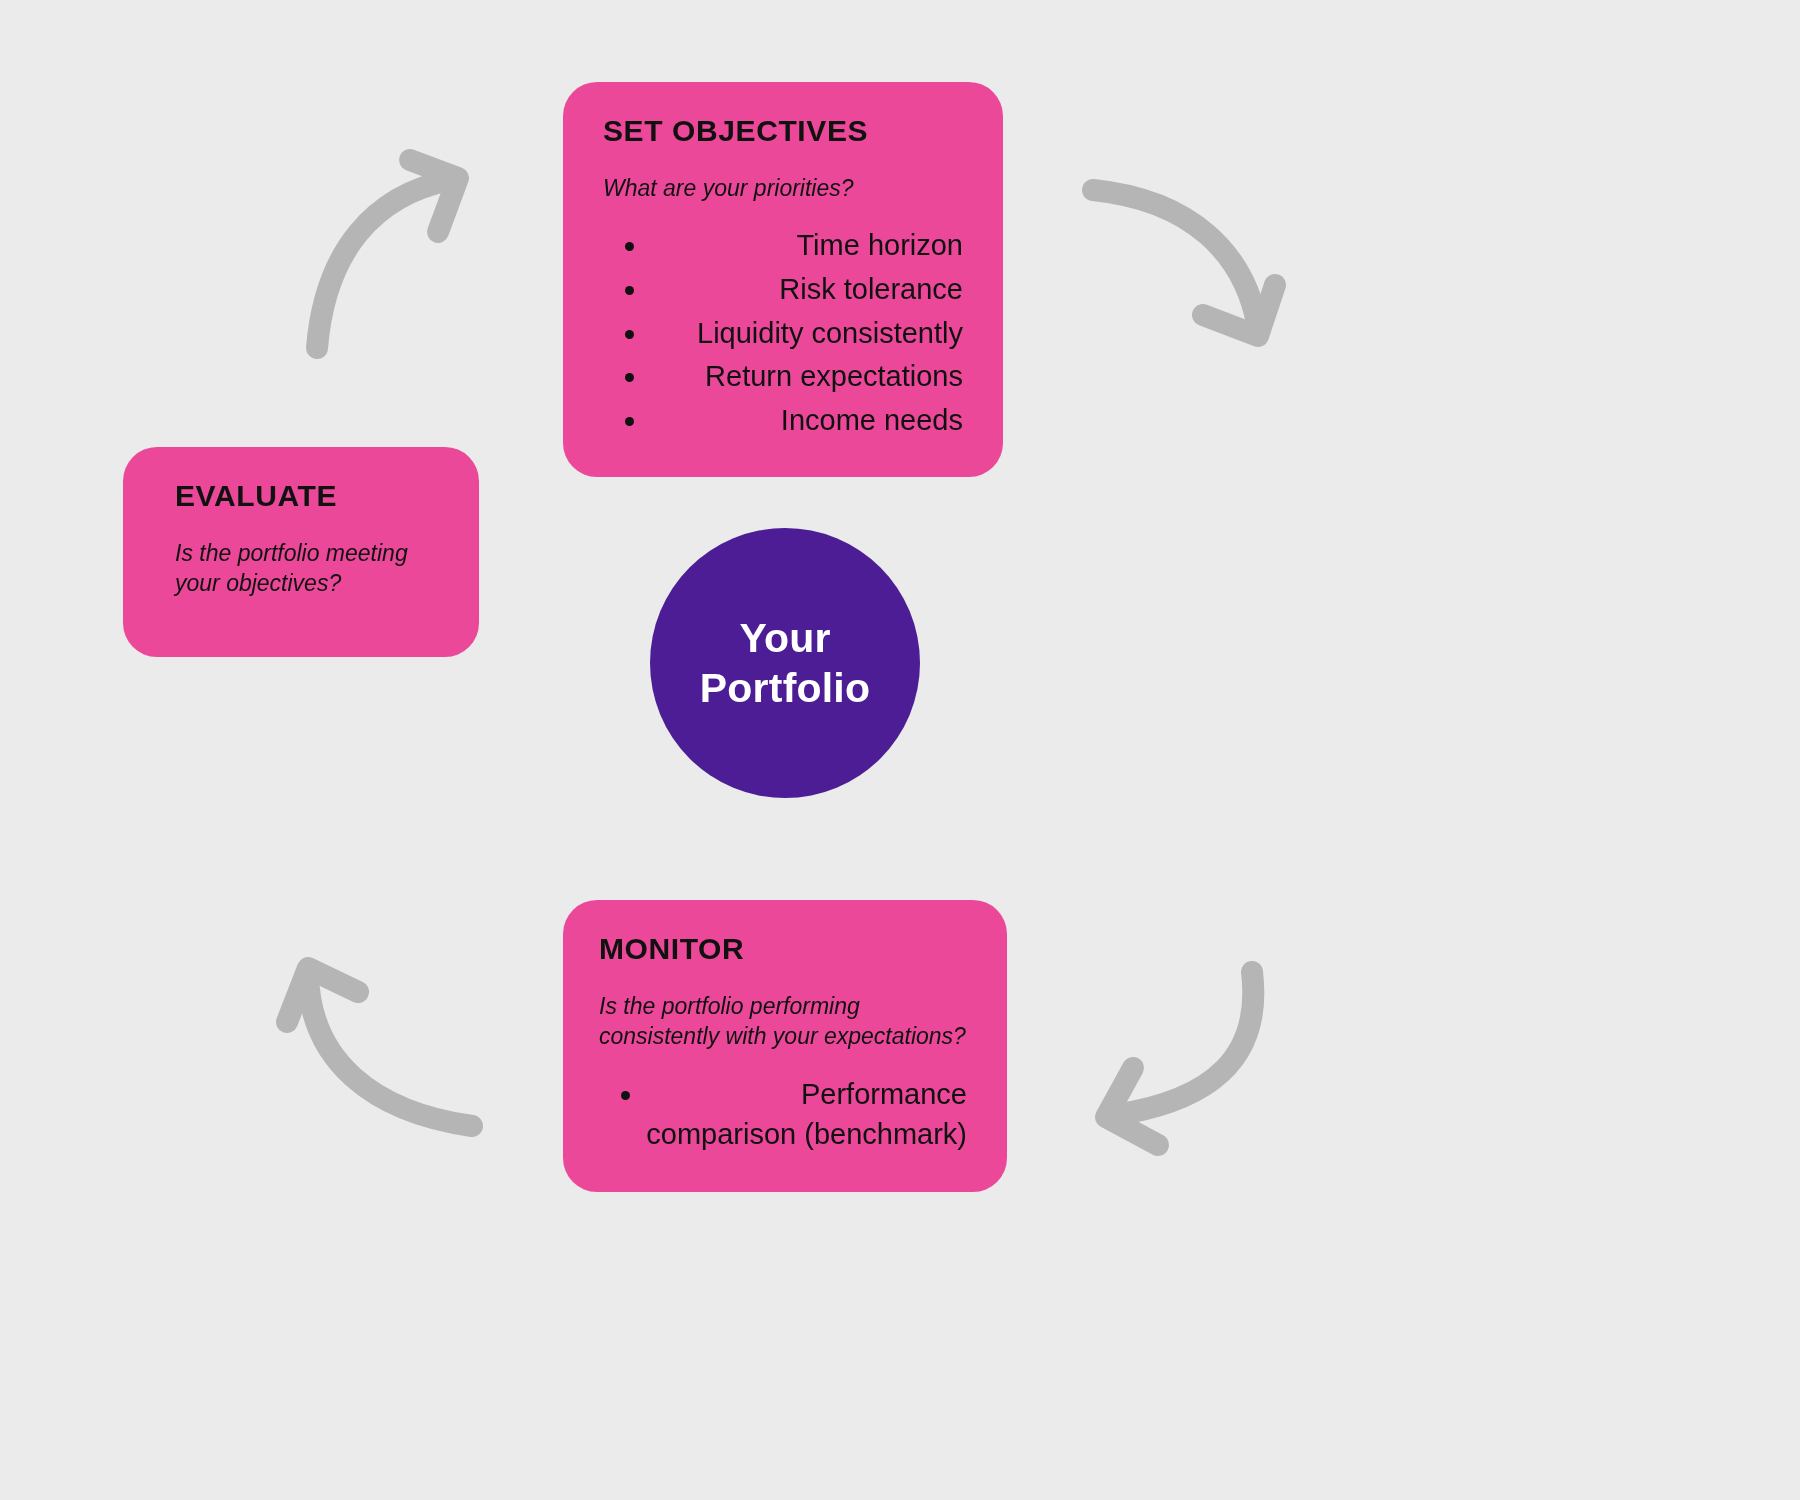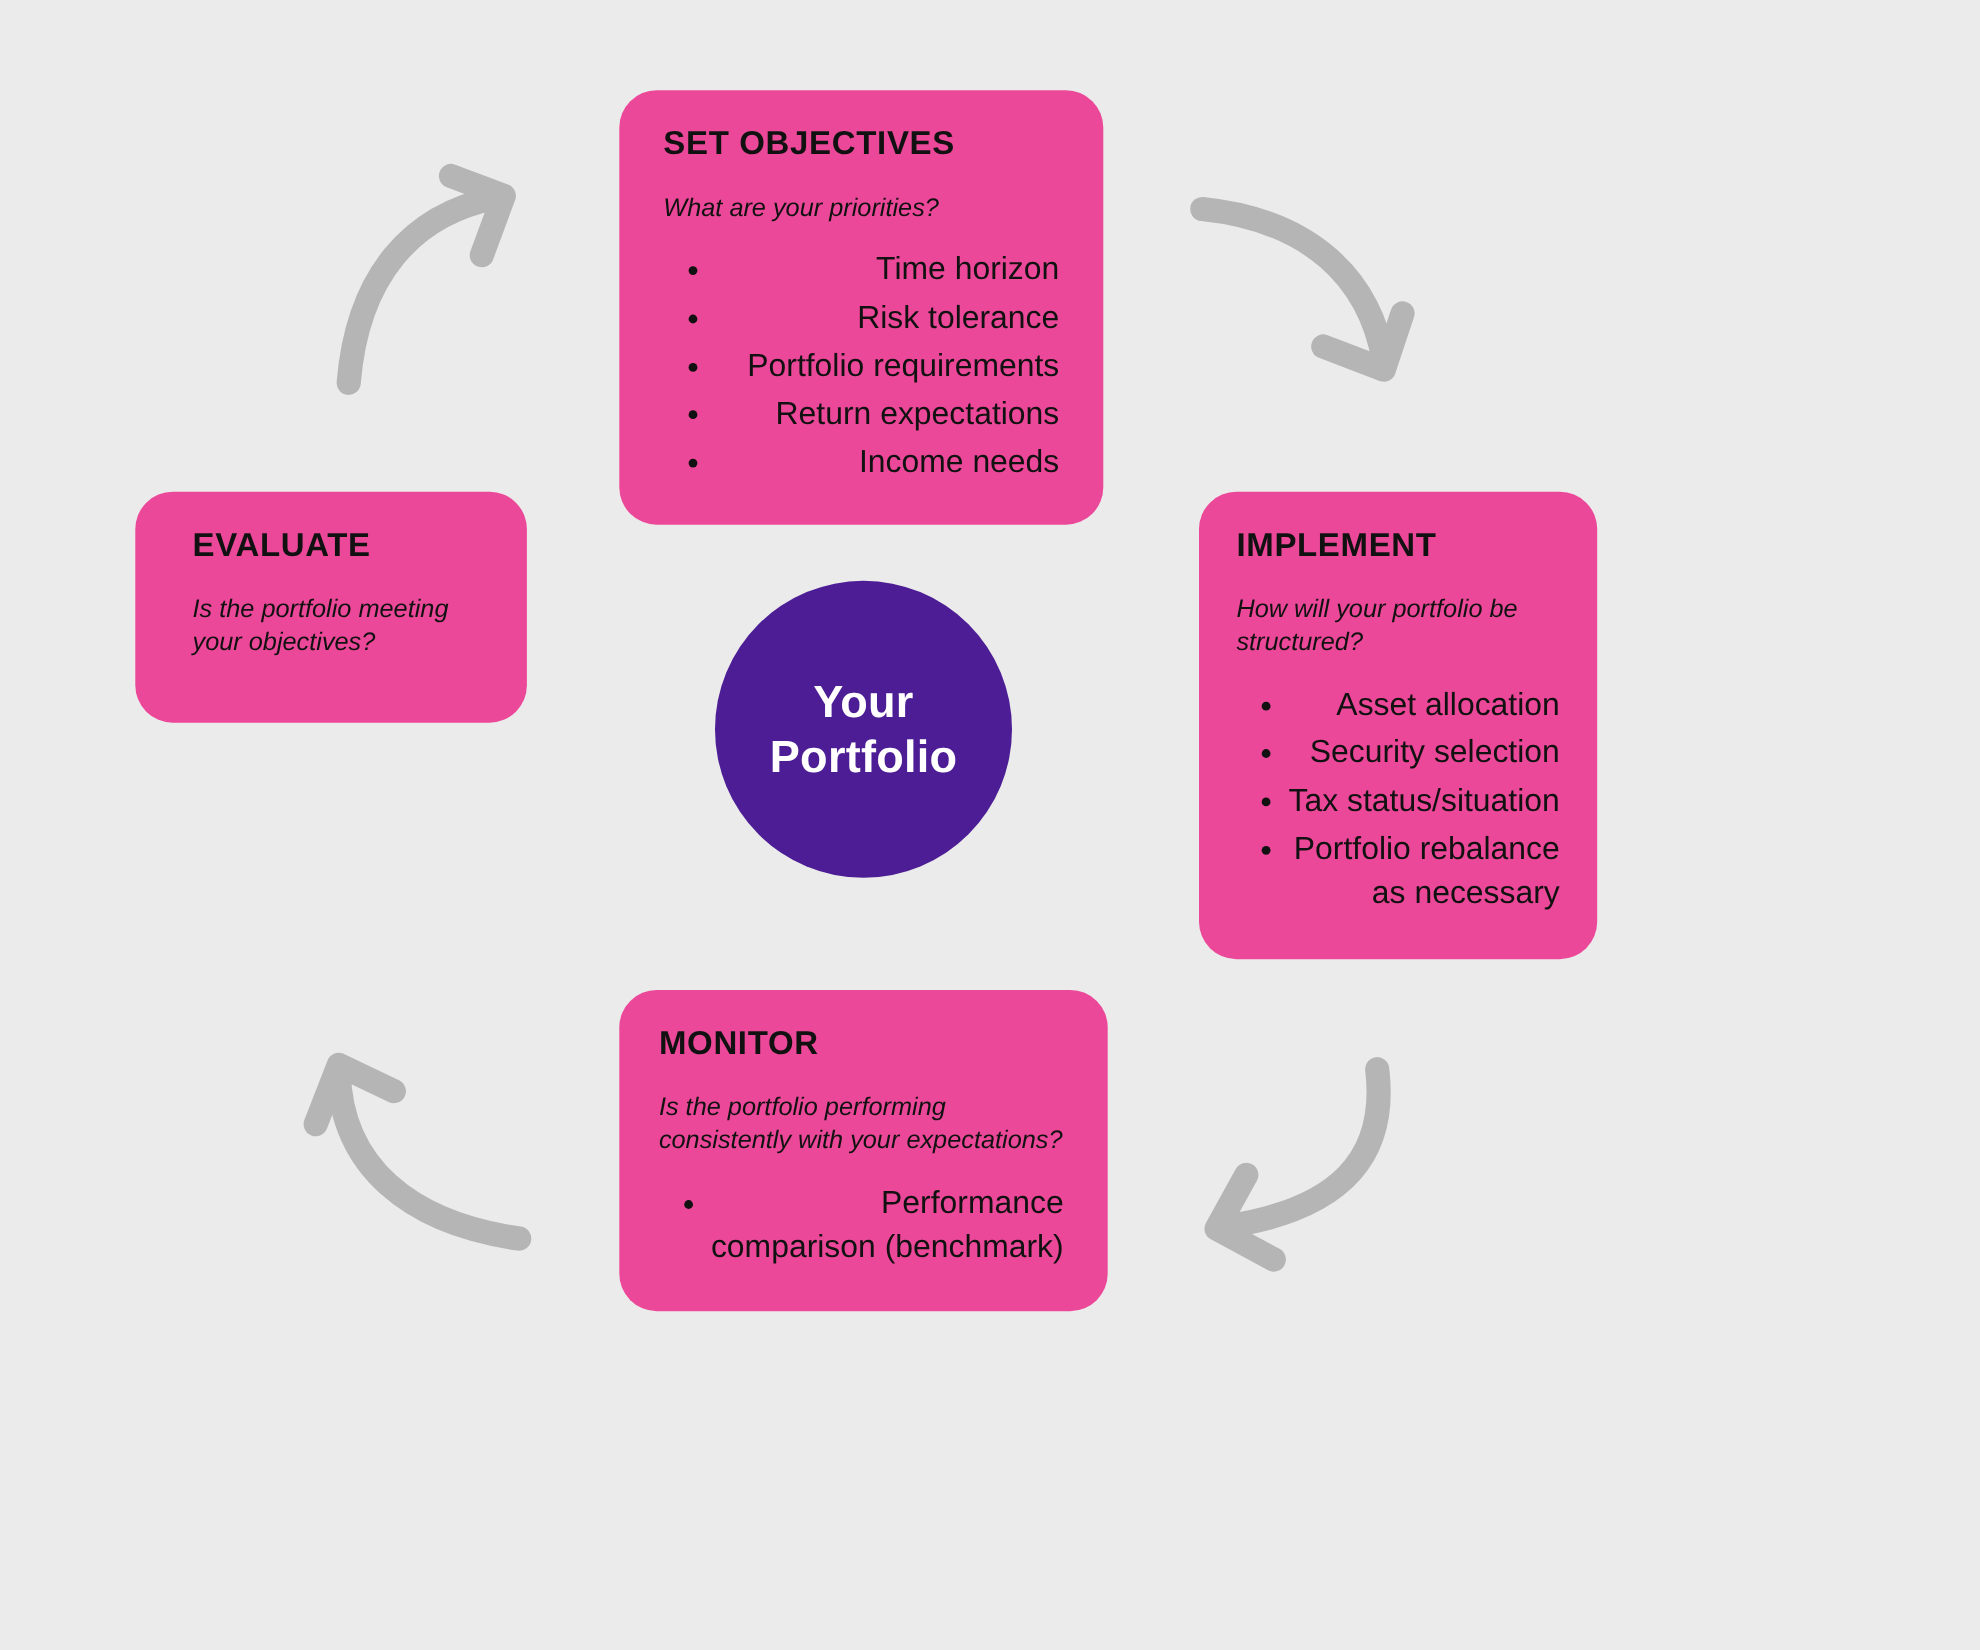--- a/index.html
+++ b/index.html
@@ -140,41 +140,31 @@
 
     </g>
   </svg>
 
   <div class="card" id="card-objectives">
     <h2 class="card-title">SET OBJECTIVES</h2>
     <p class="card-question">What are your priorities?</p>
     <ul class="card-list">
       <li>Time horizon</li>
       <li>Risk tolerance</li>
-      <li>Portfolio requirements</li>
+      <li>Liquidity consistently</li>
       <li>Return expectations</li>
       <li>Income needs</li>
     </ul>
   </div>
 
   <div class="card" id="card-evaluate">
     <h2 class="card-title">EVALUATE</h2>
     <p class="card-question">Is the portfolio meeting your objectives?</p>
   </div>
 
-  <div class="card" id="card-implement">
-    <h2 class="card-title">IMPLEMENT</h2>
-    <p class="card-question">How will your portfolio be structured?</p>
-    <ul class="card-list">
-      <li>Asset allocation</li>
-      <li>Security selection</li>
-      <li>Tax status/situation</li>
-      <li>Portfolio rebalance as necessary</li>
-    </ul>
-  </div>
 
   <div class="card" id="card-monitor">
     <h2 class="card-title">MONITOR</h2>
     <p class="card-question">Is the portfolio performing consistently with your expectations?</p>
     <ul class="card-list">
       <li>Performance comparison (benchmark)</li>
     </ul>
   </div>
 
   <div id="center-circle">

